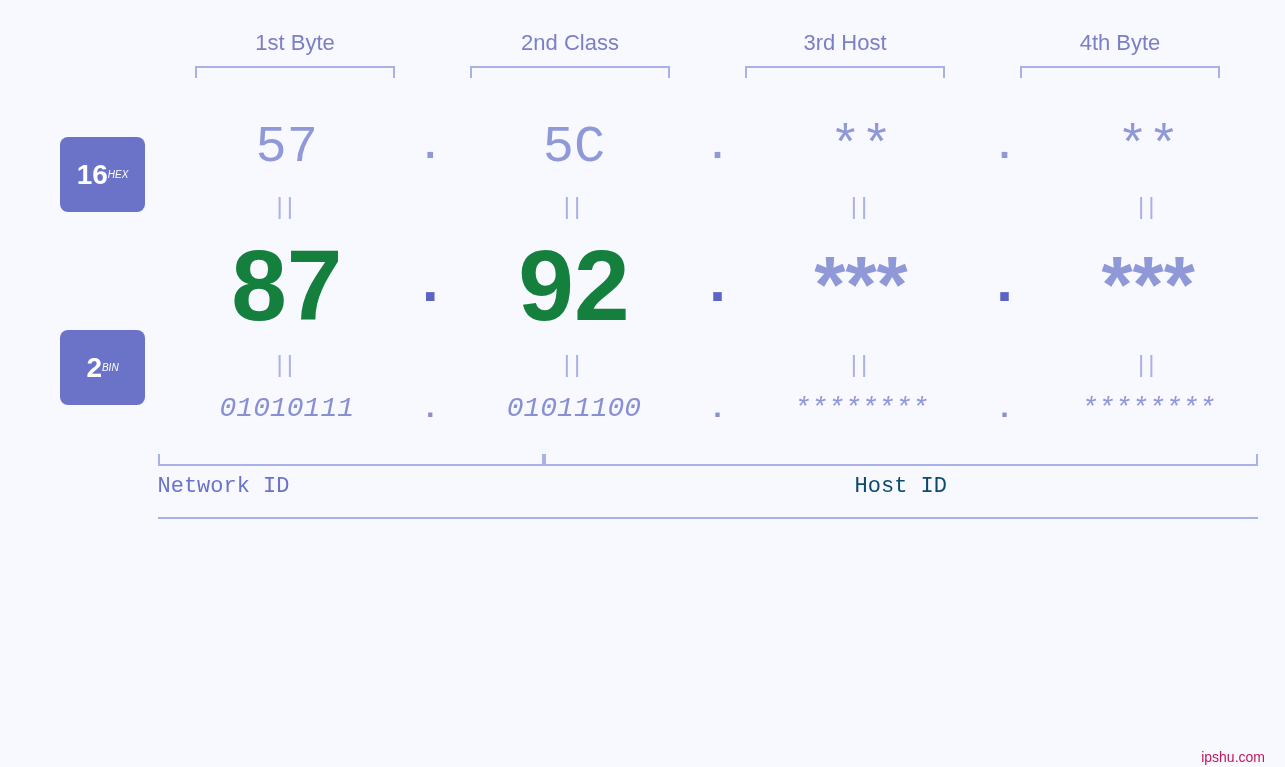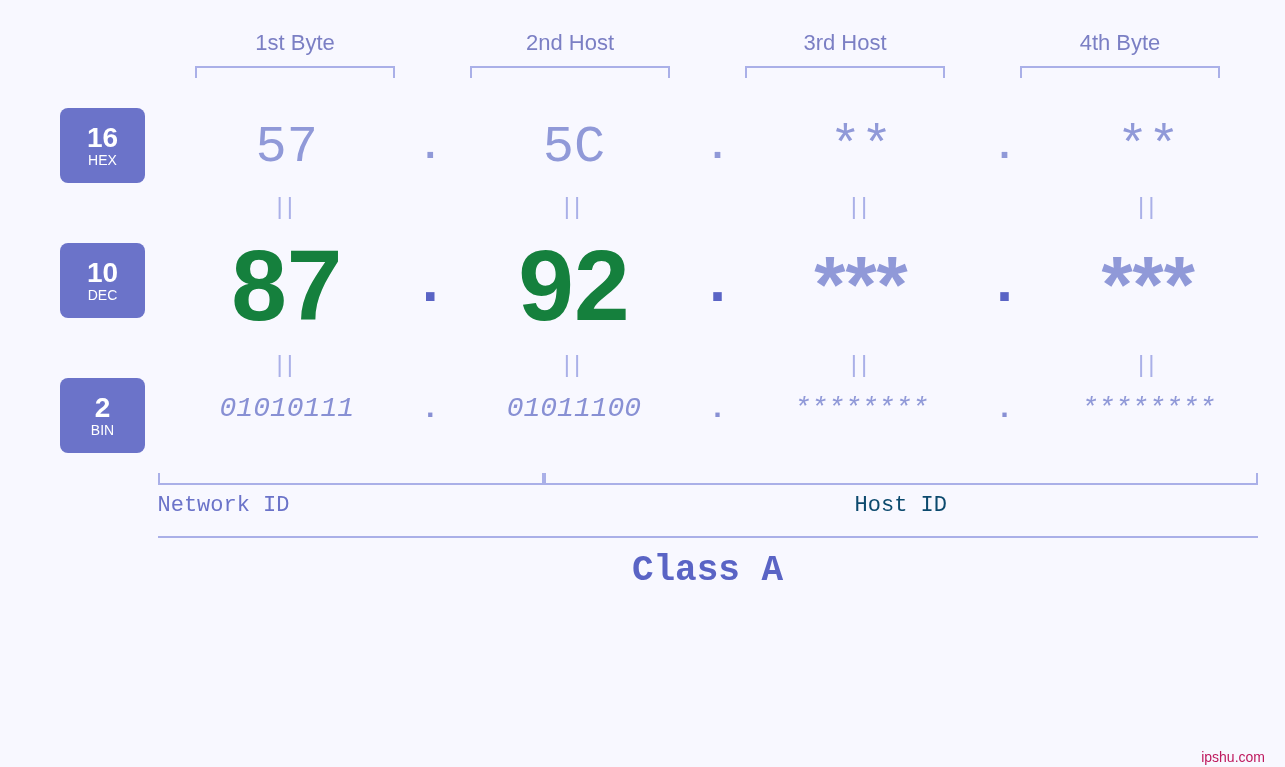--- a/index.html
+++ b/index.html
@@ -79,36 +79,36 @@
       gap: 60px;
     }
 
     .base-badge {
       background: #6b73c9;
       color: white;
       border-radius: 8px;
       width: 85px;
       height: 75px;
       display: flex;
-      flex-direction: column;
       align-items: center;
       justify-content: center;
     }
 
     .base-number {
       font-size: 28px;
       font-weight: bold;
       font-family: Arial, sans-serif;
       line-height: 1;
     }
 
     .base-name {
-      font-size: 14px;
+      font-size: 10px;
       font-family: Arial, sans-serif;
       font-weight: normal;
+      font-style: italic;
     }
 
     
     .data-grid {
       flex: 1;
       display: flex;
       flex-direction: column;
     }
 
     .data-row {
@@ -292,42 +292,38 @@
       color: #9099d8;
     }
   </style>
 </head>
 <body>
 
 <div class="main-container">
 
   <div class="byte-headers">
     <div class="byte-header">1st Byte</div>
-    <div class="byte-header">2nd Host</div>
+    <div class="byte-header">2nd Class</div>
     <div class="byte-header">3rd Host</div>
     <div class="byte-header">4th Byte</div>
   </div>
 
   <div class="brackets-row">
     <div class="bracket"></div>
     <div class="bracket"></div>
     <div class="bracket"></div>
     <div class="bracket"></div>
   </div>
 
   <div class="content-area">
 
     <div class="base-labels">
       <div class="base-badge">
         <span class="base-number">16</span>
         <span class="base-name">HEX</span>
-      </div>
-      <div class="base-badge">
-        <span class="base-number">10</span>
-        <span class="base-name">DEC</span>
       </div>
       <div class="base-badge">
         <span class="base-number">2</span>
         <span class="base-name">BIN</span>
       </div>
     </div>
 
     <div class="data-grid">
 
       <div class="data-row hex-row">
@@ -413,18 +409,17 @@
       <div class="bottom-bracket-host"></div>
     </div>
     <div class="bottom-labels">
       <div class="bottom-label-network">Network ID</div>
       <div class="bottom-label-host">Host ID</div>
     </div>
   </div>
 
   <div class="class-line-wrapper">
     <div class="class-line"></div>
-    <div class="class-label">Class A</div>
   </div>
 
   <div class="watermark">ipshu.com</div>
 
 </div>
 
 </body></html>

